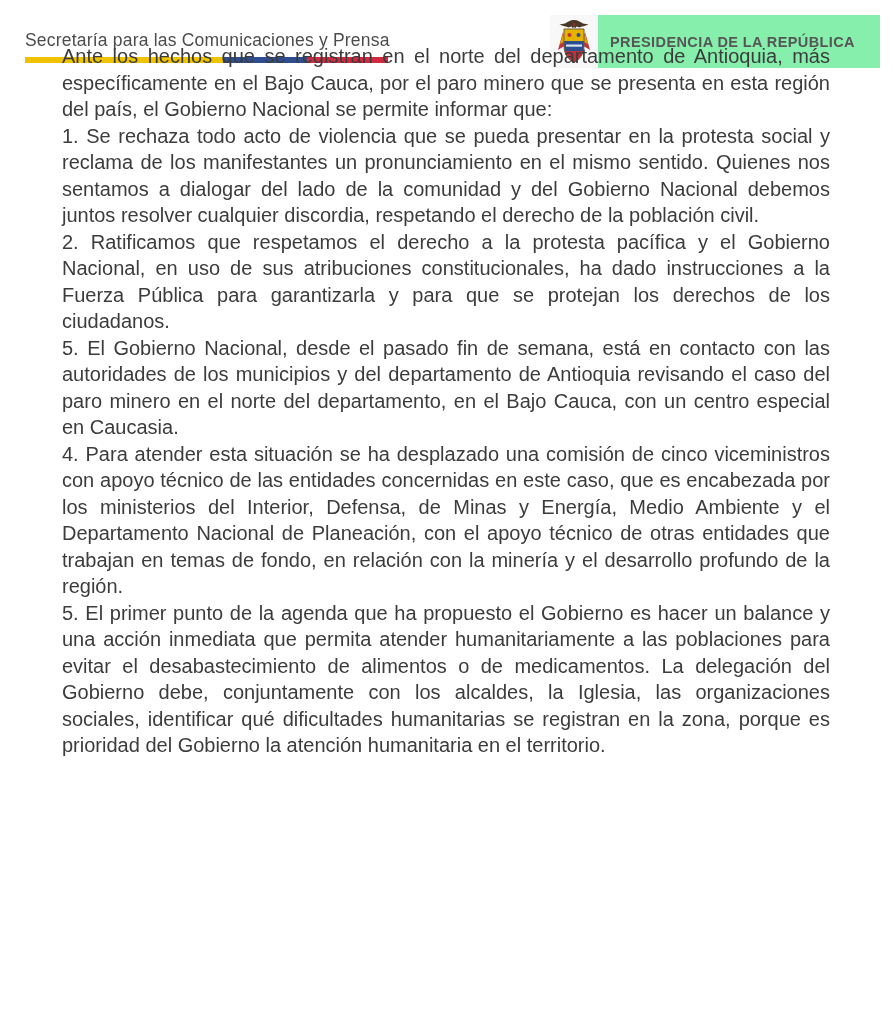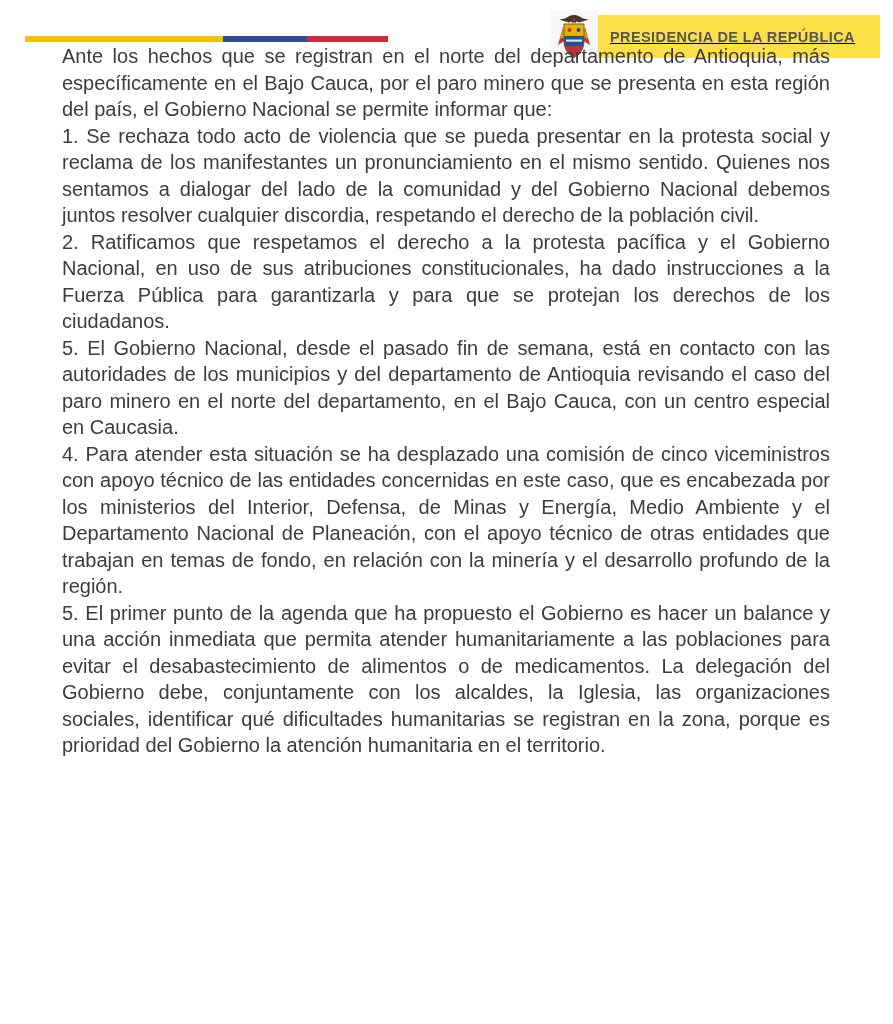--- a/index.html
+++ b/index.html
@@ -33,26 +33,25 @@
   .fb { height: 100%; }
   .fb-yellow { width: 54.5%; }
   .fb-blue   { width: 23.2%; }
   .fb-red    { width: 22.3%; }
 
   .presidency-box {
     position: absolute;
     left: 550px;
     top: 15px;
     width: 330px;
-    height: 43px;
-    background: #fde047;
+    height: 53px;
+    background: #86efac;
     display: flex;
     align-items: center;
     box-sizing: border-box;
-    text-decoration: underline;
   }
   .emblem {
     width: 48px;
     height: 53px;
     background: #f8f8f8;
     display: flex;
     align-items: center;
     justify-content: center;
     flex: 0 0 auto;
   }
@@ -88,20 +87,21 @@
   .intro { margin: 43px 0 0 0; }
   .para  { margin: 0 0 0 0; }
 </style>
 </head>
 <body>
 
 <div class="page">
 
   <header>
     <div class="agency">
+      <div class="agency-label">Secretaría para las Comunicaciones y Prensa</div>
       <div class="flag-bar">
         <span class="fb fb-yellow" style="background: rgb(239, 194, 2);"></span>
         <span class="fb fb-blue" style="background: rgb(46, 77, 142);"></span>
         <span class="fb fb-red" style="background: rgb(208, 42, 64);"></span>
       </div>
     </div>
 
     <div class="presidency-box">
       <span class="emblem">
         <svg width="34" height="46" viewBox="0 0 34 46" aria-hidden="true">

